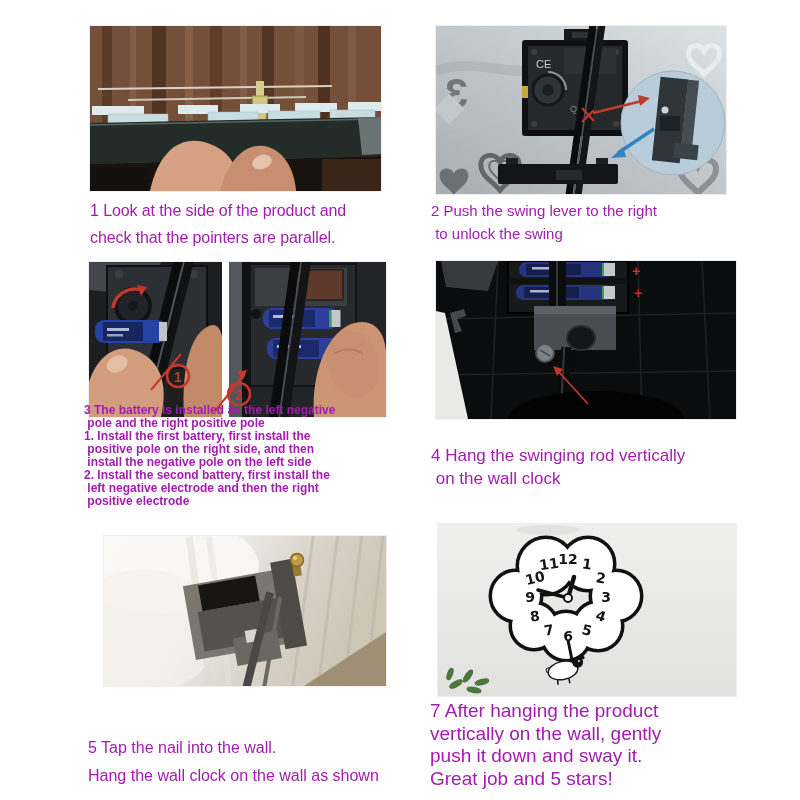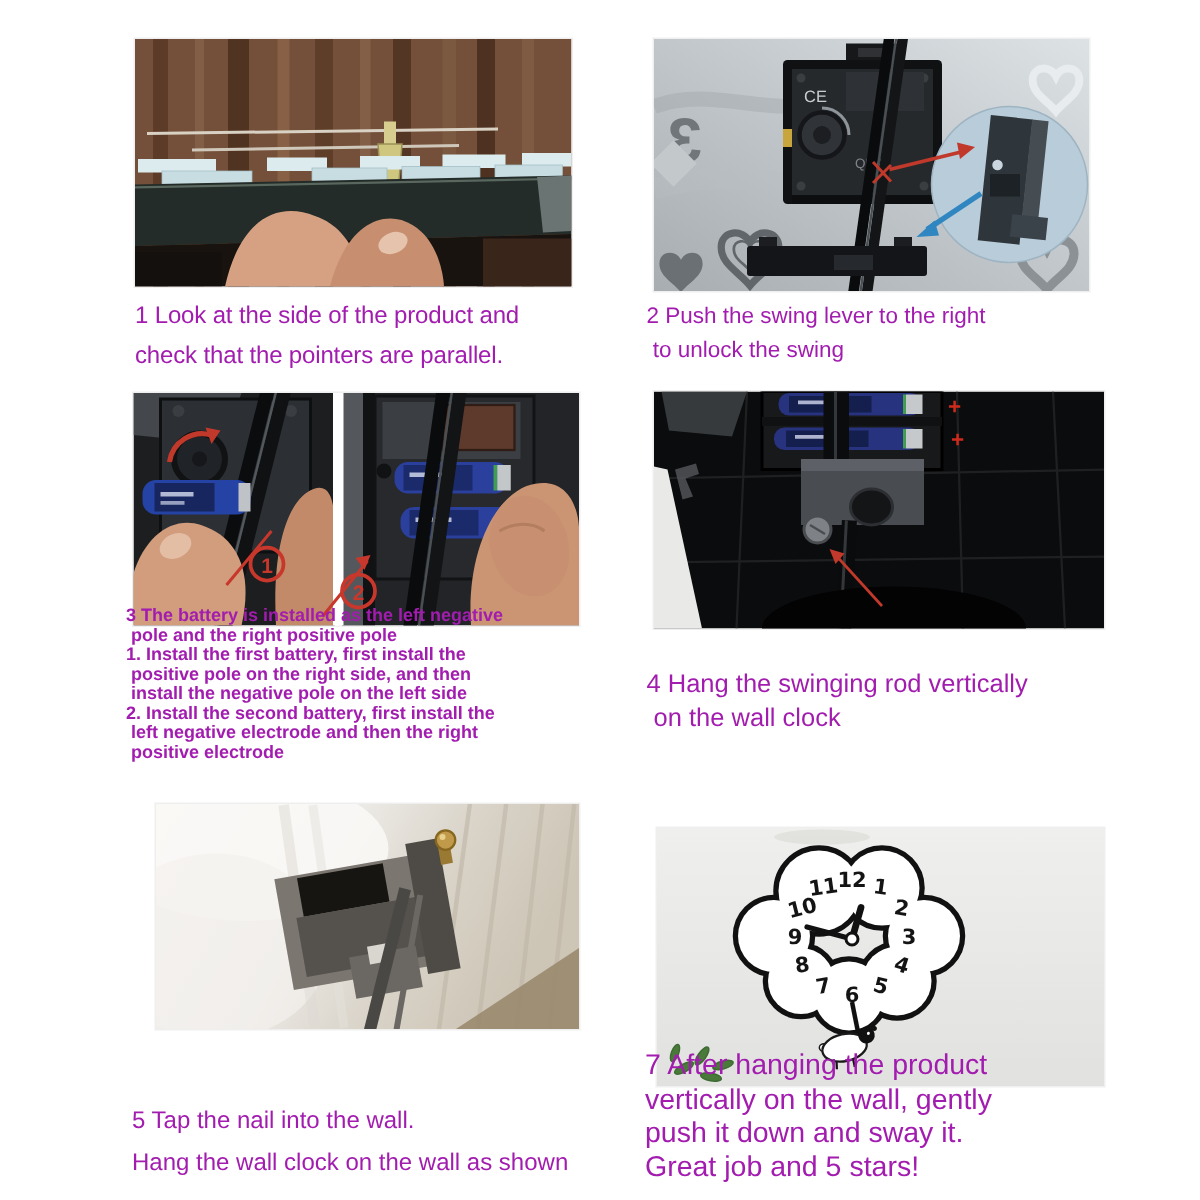--- a/index.html
+++ b/index.html
@@ -316,21 +316,21 @@
         <rect x="166" y="60" width="4" height="95" fill="#6b6763" transform="rotate(10 168 107)"></rect>
       </g>
       <g>
         <rect x="189" y="28" width="8" height="12" fill="#9a7a33" transform="rotate(-10 193 34)"></rect>
         <circle cx="193" cy="24" r="6.5" fill="#c09a4a" stroke="#87671f" stroke-width="1.5"></circle>
         <circle cx="191" cy="22" r="2" fill="#e8d08c"></circle>
       </g>
     </svg>
   </div>
 
-  <div class="photo" style="left:437px;top:523px;width:298px;height:172px;margin-top:28px;">
+  <div class="photo" style="left:437px;top:523px;width:298px;height:172px;">
     <svg width="298" height="172" viewBox="0 0 298 172">
       <defs>
         <linearGradient id="p6bg" x1="0" y1="0" x2="0" y2="1">
           <stop offset="0" stop-color="#efefed"></stop>
             <stop offset="1" stop-color="#e1e1df"></stop>
         </linearGradient>
       </defs>
       <rect x="0" y="0" width="298" height="172" fill="url(#p6bg)"></rect>
       <ellipse cx="110" cy="6" rx="32" ry="5" fill="#d8d8d6" opacity="0.6"></ellipse>
       <g stroke="#111111" stroke-width="7" fill="#ffffff">

